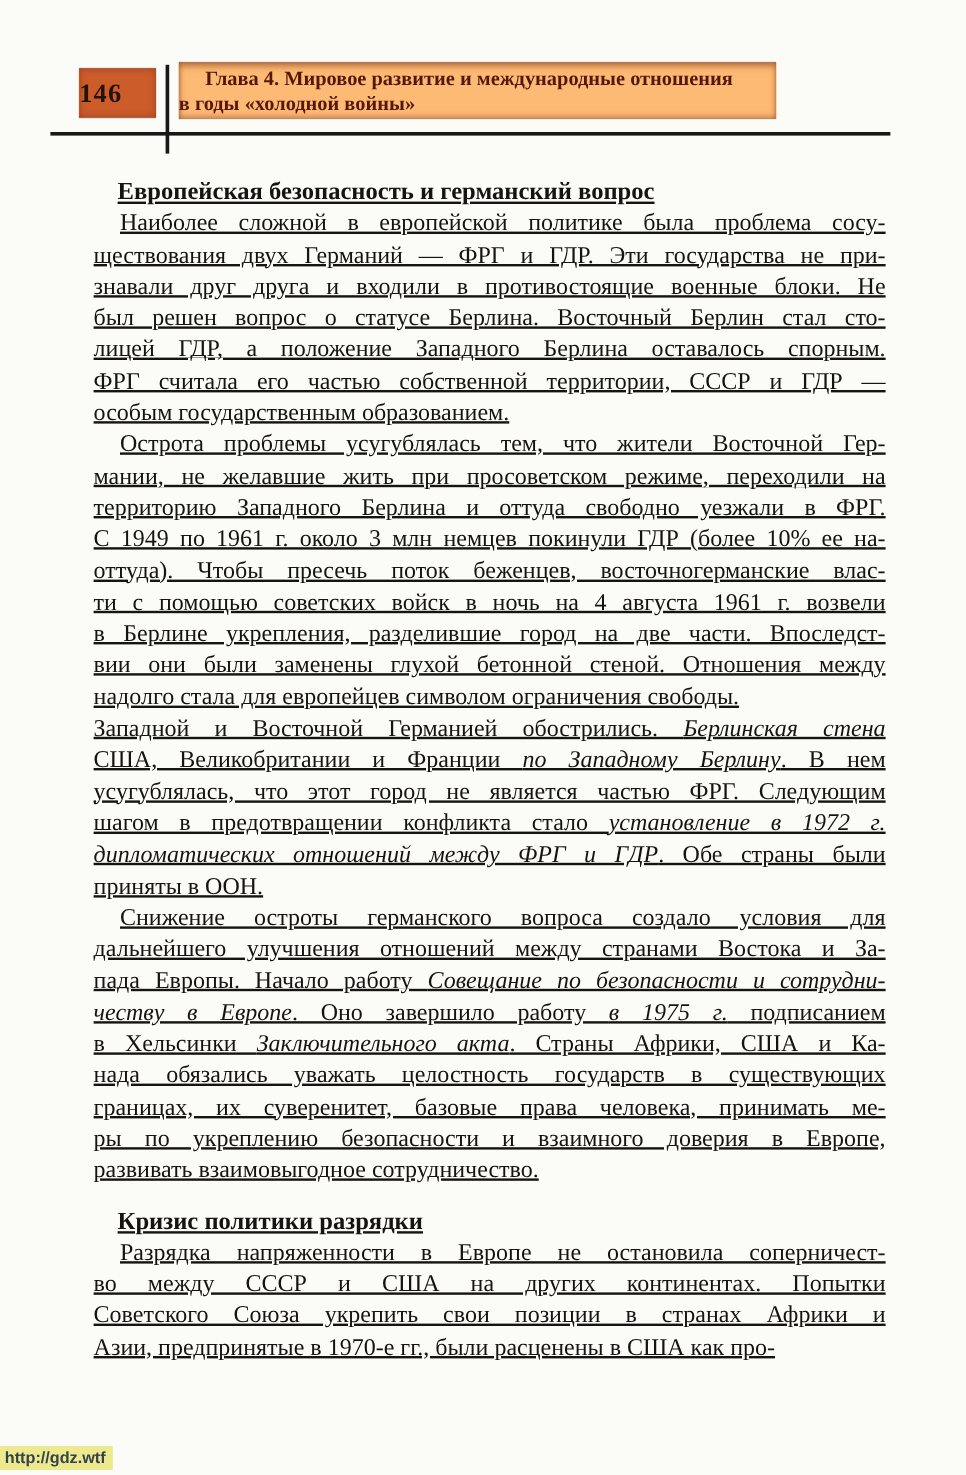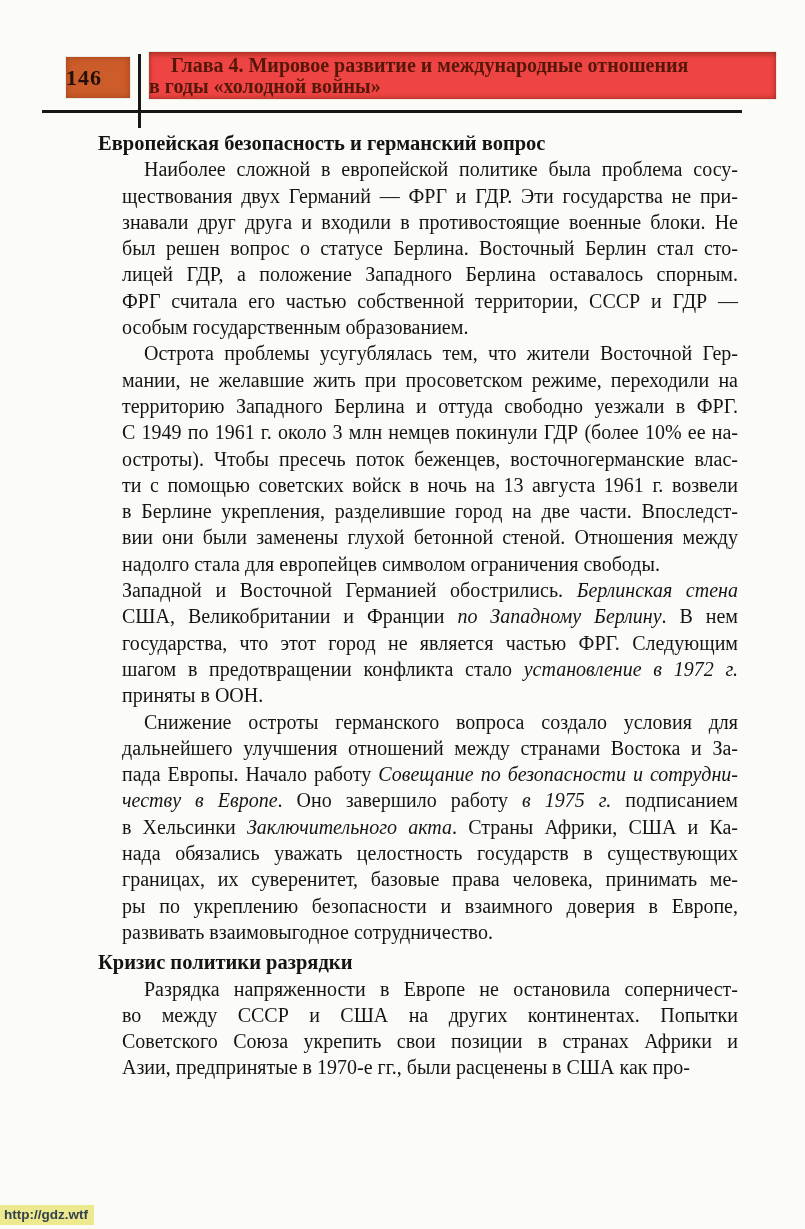--- a/index.html
+++ b/index.html
@@ -30,57 +30,57 @@
   }
   .v-sep {
     position: absolute;
     left: 138px; top: 54px;
     width: 3px; height: 74px;
     background: #181818;
   }
   .chapter-band {
     position: absolute;
     left: 149px; top: 52px;
-    width: 627px; height: 47px;
-    background: #ef4444;
+    width: 498px; height: 47px;
+    background: #fdba74;
     box-shadow: inset 0 3px 5px rgba(110,35,8,.5), inset 0 -2px 4px rgba(110,35,8,.35), 0 0 1px rgba(0,0,0,.4);
     color: #571708;
     font-weight: bold;
-    font-size: 20px;
+    font-size: 17px;
     line-height: 21px;
     padding-top: 3px;
     box-sizing: border-box;
   }
   .chapter-line1 { padding-left: 22px; }
   .chapter-line2 { width: 480px; text-align: left; }
   .h-rule {
     position: absolute;
     left: 42px; top: 110px;
     width: 700px; height: 3px;
     background: #181818;
   }
   
   .content {
     position: absolute;
-    left: 78px; top: 130px;
+    left: 78px; top: 147px;
     width: 660px;
     font-size: 20px;
     line-height: 26.3px;
+    text-decoration: underline;
   }
   .heading {
     font-weight: bold;
     padding-left: 20px;
     font-size: 20.5px;
   }
-  .heading.sec2 { margin-top: 4px; }
+  .heading.sec2 { margin-top: 16px; }
   .line {
     text-align: justify;
     text-align-last: justify;
     white-space: nowrap;
-    margin-left: 44px;
   }
   .line.last {
     text-align: right;
     text-align-last: left;
   }
   .line.first { text-indent: 22px; }
   .it { font-style: italic; }
   
   .watermark {
     position: absolute;
@@ -112,29 +112,30 @@
     <div class="line"><span>ществования двух Германий — ФРГ и ГДР. Эти государства не при-</span></div>
     <div class="line"><span>знавали друг друга и входили в противостоящие военные блоки. Не</span></div>
     <div class="line"><span>был решен вопрос о статусе Берлина. Восточный Берлин стал сто-</span></div>
     <div class="line"><span>лицей ГДР, а положение Западного Берлина оставалось спорным.</span></div>
     <div class="line"><span>ФРГ считала его частью собственной территории, СССР и ГДР —</span></div>
     <div class="line last"><span>особым государственным образованием.</span></div>
     <div class="line first"><span>Острота проблемы усугублялась тем, что жители Восточной Гер-</span></div>
     <div class="line"><span>мании, не желавшие жить при просоветском режиме, переходили на</span></div>
     <div class="line"><span>территорию Западного Берлина и оттуда свободно уезжали в ФРГ.</span></div>
     <div class="line"><span>С 1949 по 1961 г. около 3 млн немцев покинули ГДР (более 10% ее на-</span></div>
-    <div class="line"><span>остроты). Чтобы пресечь поток беженцев, восточногерманские влас-</span></div>
-    <div class="line"><span>ти с помощью советских войск в ночь на 13 августа 1961 г. возвели</span></div>
+    <div class="line"><span>оттуда). Чтобы пресечь поток беженцев, восточногерманские влас-</span></div>
+    <div class="line"><span>ти с помощью советских войск в ночь на 4 августа 1961 г. возвели</span></div>
     <div class="line"><span>в Берлине укрепления, разделившие город на две части. Впоследст-</span></div>
     <div class="line"><span>вии они были заменены глухой бетонной стеной. Отношения между</span></div>
     <div class="line last"><span>надолго стала для европейцев символом ограничения свободы.</span></div>
     <div class="line"><span>Западной и Восточной Германией обострились. </span><span class="it">Берлинская стена</span></div>
     <div class="line"><span>США, Великобритании и Франции </span><span class="it">по Западному Берлину</span><span>. В нем</span></div>
-    <div class="line"><span>государства, что этот город не является частью ФРГ. Следующим</span></div>
+    <div class="line"><span>усугублялась, что этот город не является частью ФРГ. Следующим</span></div>
     <div class="line"><span>шагом в предотвращении конфликта стало </span><span class="it">установление в 1972 г.</span></div>
+    <div class="line"><span class="it">дипломатических отношений между ФРГ и ГДР</span><span>. Обе страны были</span></div>
     <div class="line last"><span>приняты в ООН.</span></div>
     <div class="line first"><span>Снижение остроты германского вопроса создало условия для</span></div>
     <div class="line"><span>дальнейшего улучшения отношений между странами Востока и За-</span></div>
     <div class="line"><span>пада Европы. Начало работу </span><span class="it">Совещание по безопасности и сотрудни-</span></div>
     <div class="line"><span class="it">честву в Европе</span><span>. Оно завершило работу </span><span class="it">в 1975 г.</span><span> подписанием</span></div>
     <div class="line"><span>в Хельсинки </span><span class="it">Заключительного акта</span><span>. Страны Африки, США и Ка-</span></div>
     <div class="line"><span>нада обязались уважать целостность государств в существующих</span></div>
     <div class="line"><span>границах, их суверенитет, базовые права человека, принимать ме-</span></div>
     <div class="line"><span>ры по укреплению безопасности и взаимного доверия в Европе,</span></div>
     <div class="line last"><span>развивать взаимовыгодное сотрудничество.</span></div>

